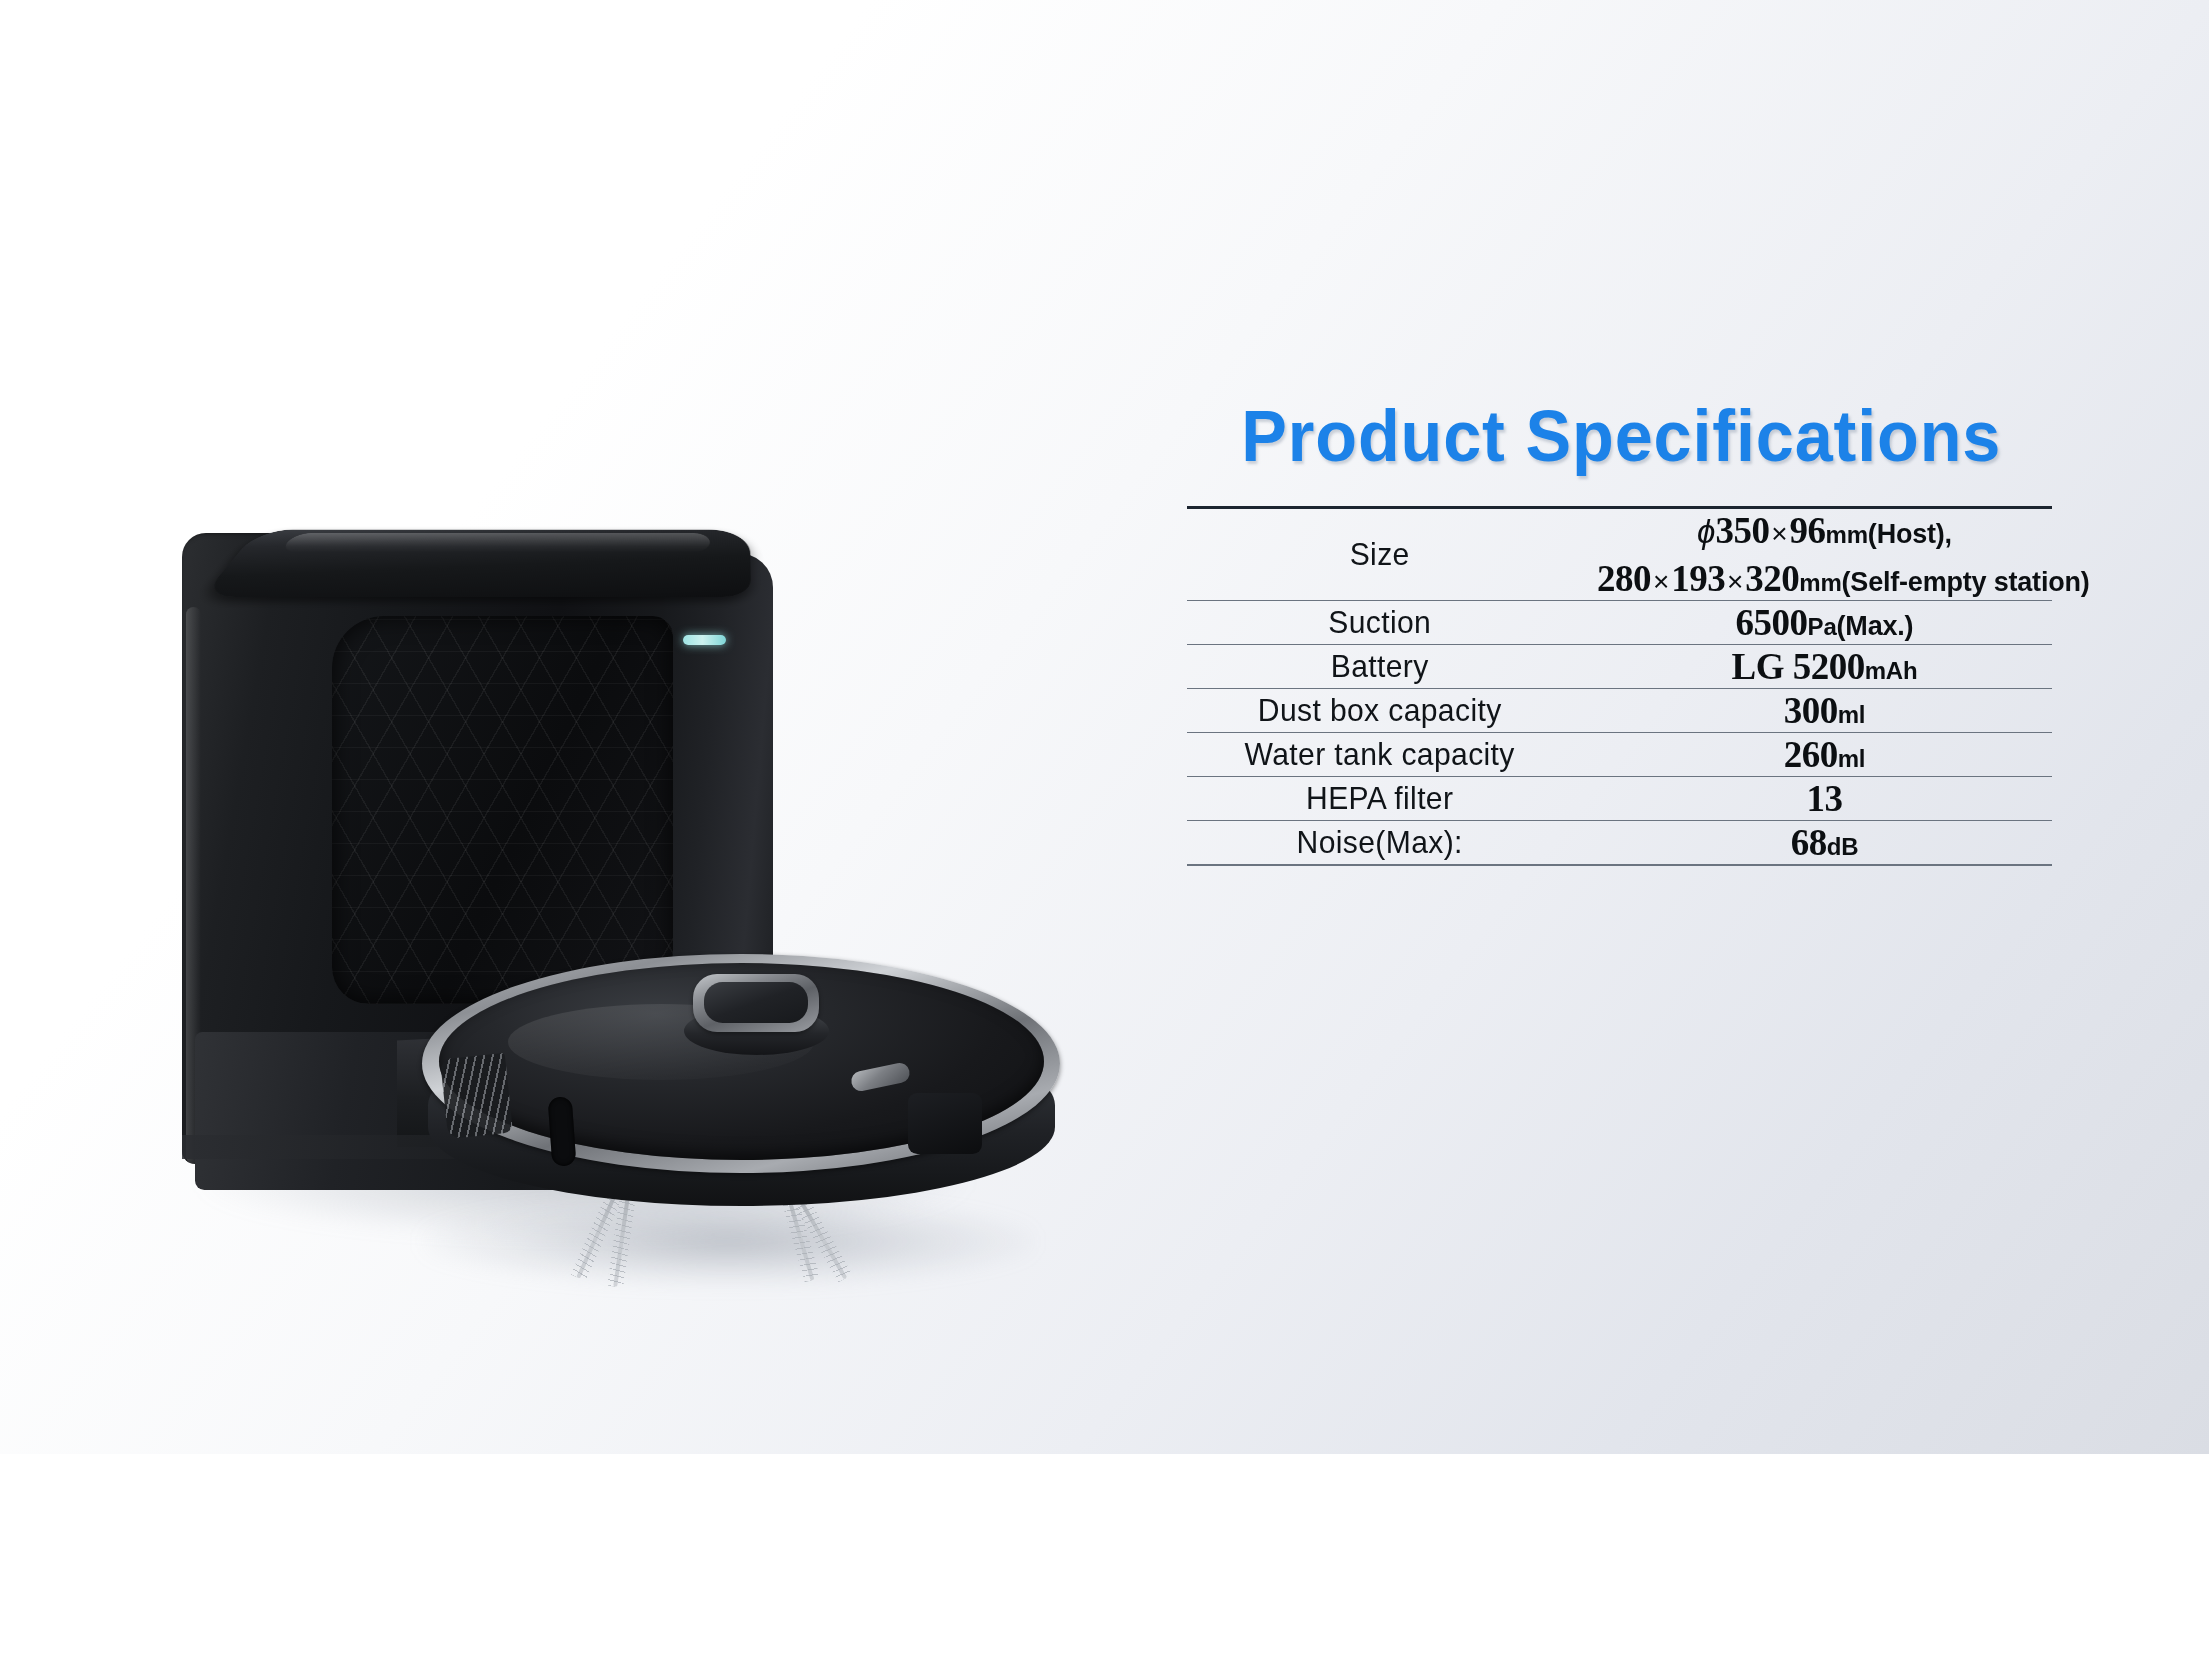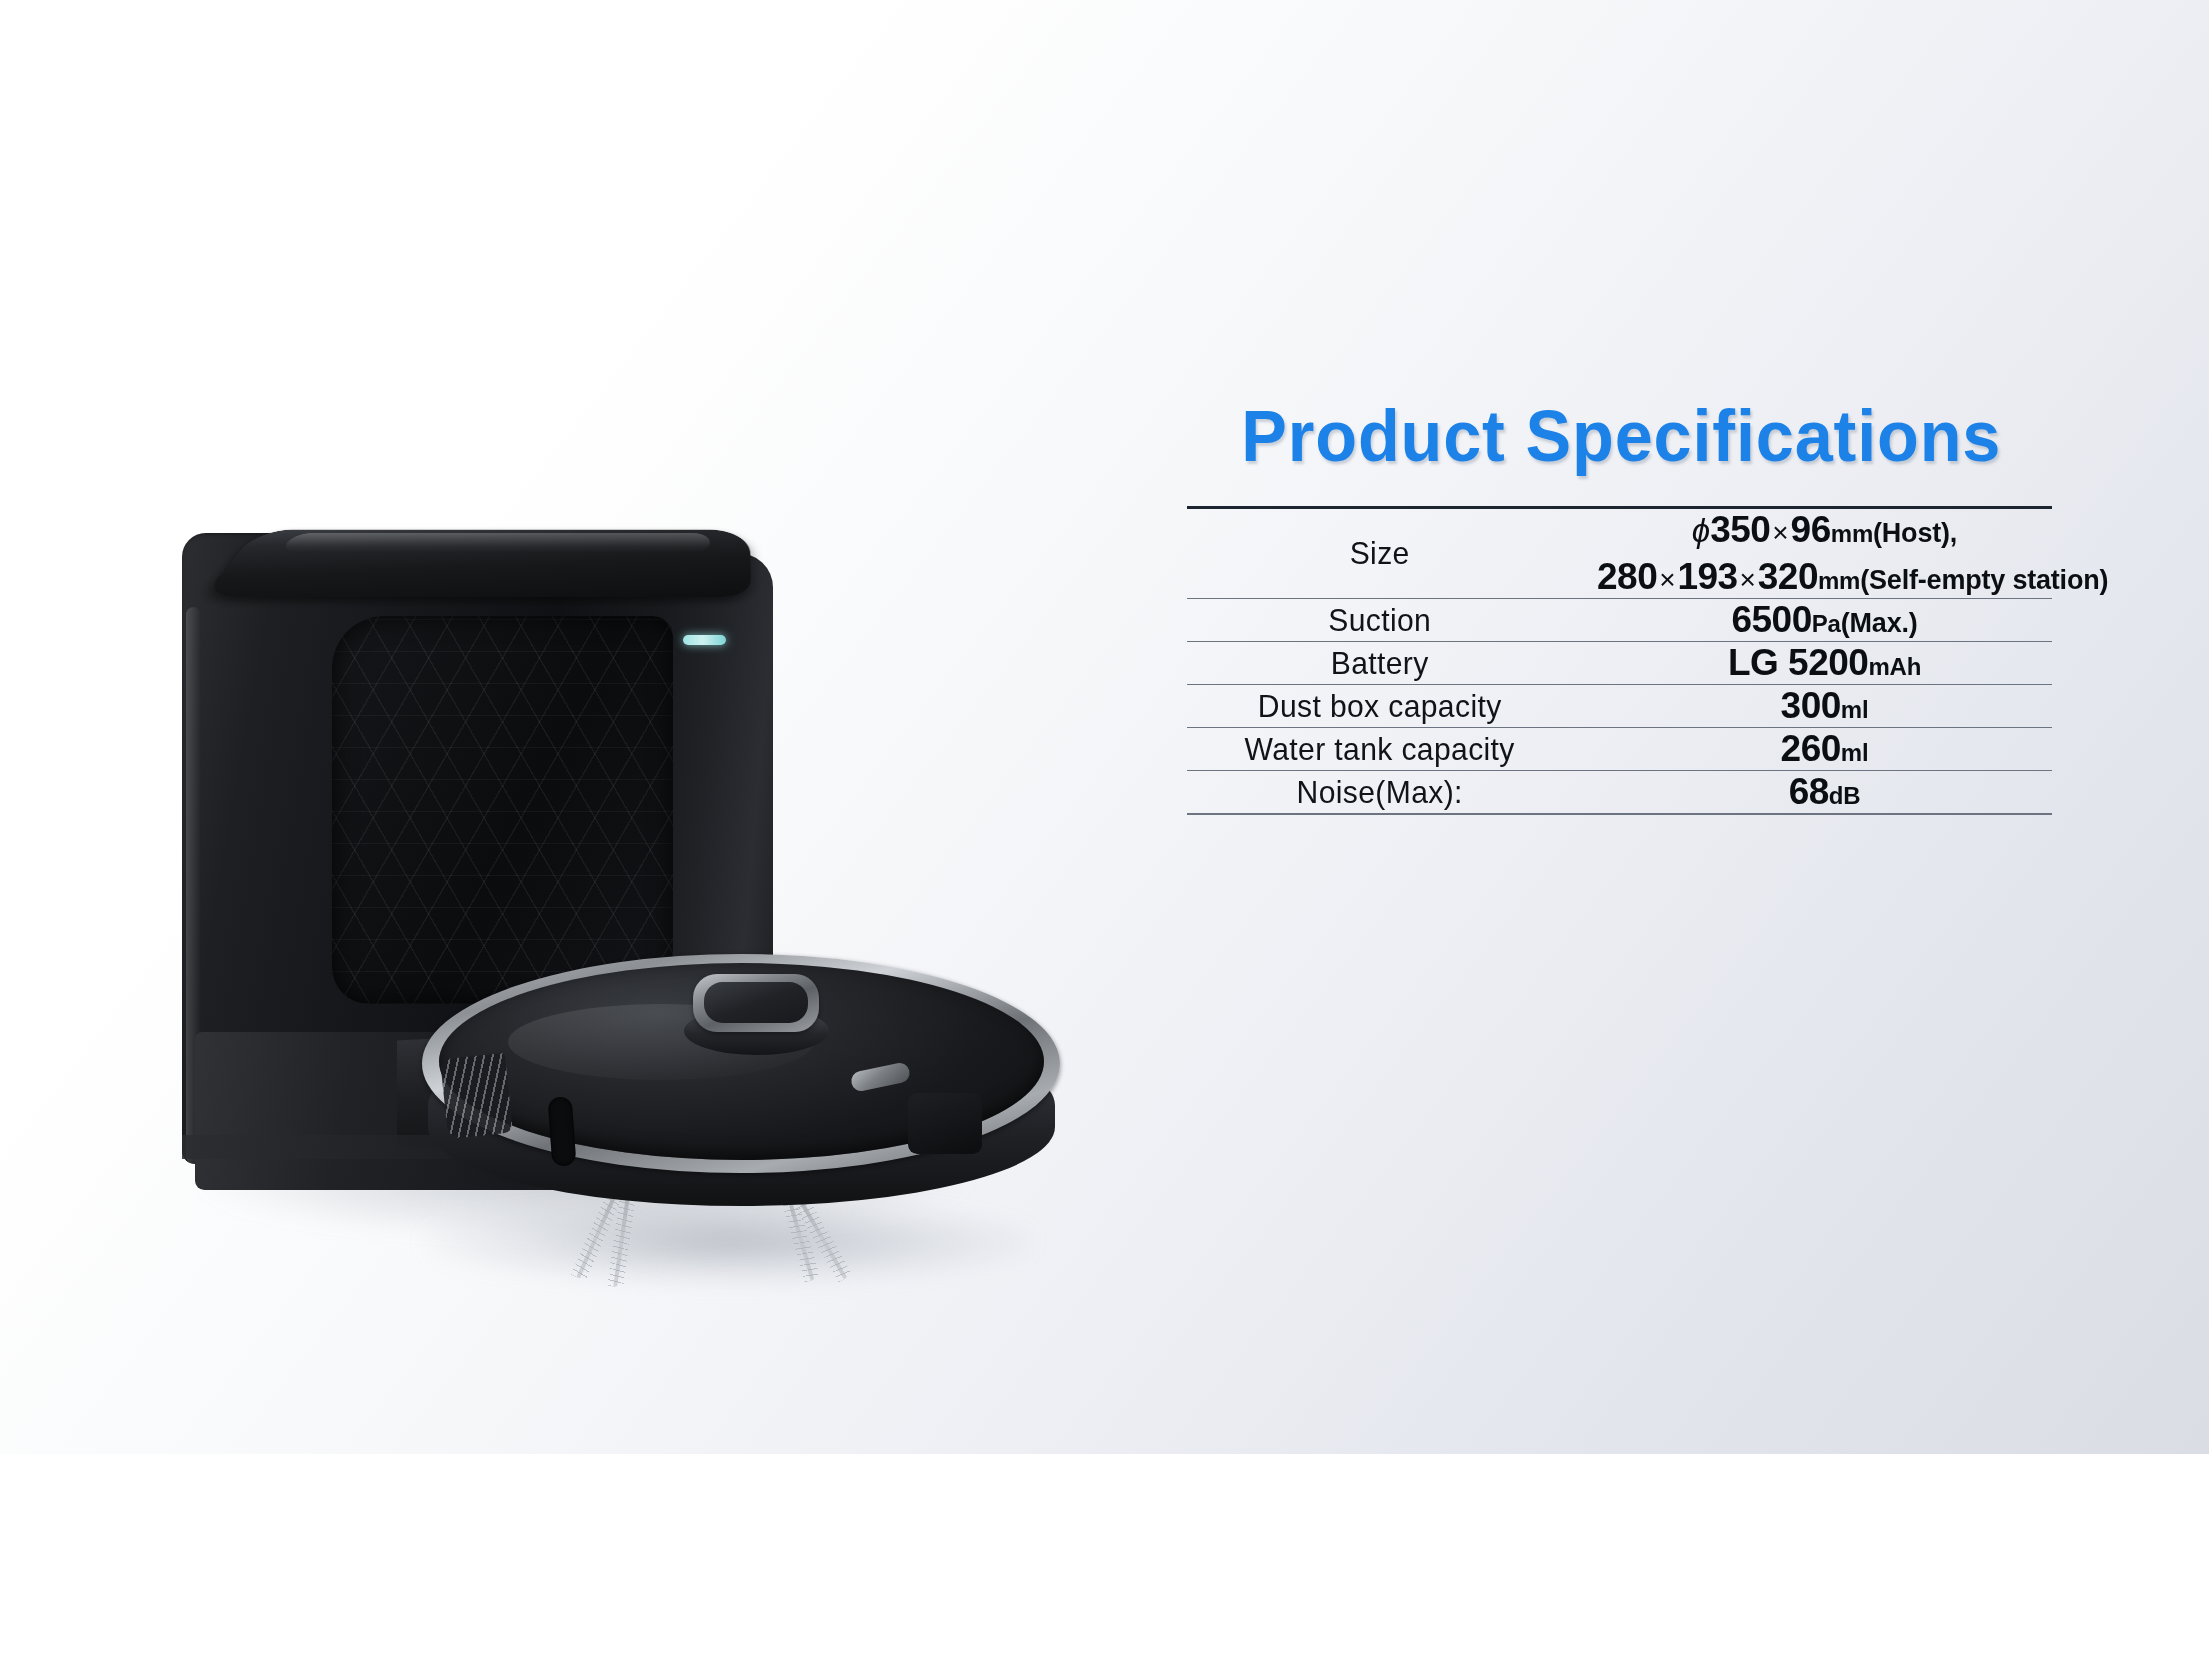--- a/index.html
+++ b/index.html
@@ -426,20 +426,21 @@
   .cell-value {
     font-size: 32px;
     color: #0c0f12;
     padding: 24px 0 24px 11px;
     white-space: nowrap;
   }
   .cell-value .big {
     font-size: 37px;
     font-weight: bold;
     letter-spacing: -0.5px;
+    font-family: Liberation Serif, serif;
   }
   .cell-value .unit {
     font-size: 24px;
     font-weight: bold;
     letter-spacing: -0.2px;
   }
   .cell-value .note {
     font-size: 27px;
     letter-spacing: -0.2px;
     font-weight: bold;
@@ -544,20 +545,26 @@
           </td>
         </tr>
 
         <tr>
           <td class="cell-label">Water tank capacity</td>
           <td class="cell-value">
             <span class="big">260</span><span class="unit">ml</span>
           </td>
         </tr>
 
+        <tr>
+          <td class="cell-label">HEPA filter</td>
+          <td class="cell-value">
+            <span class="big">13</span><span class="unit"></span>
+          </td>
+        </tr>
 
 
         <tr>
           <td class="cell-label">Noise(Max):</td>
           <td class="cell-value">
             <span class="big">68</span><span class="unit">dB</span>
           </td>
         </tr>
 
       </tbody>

